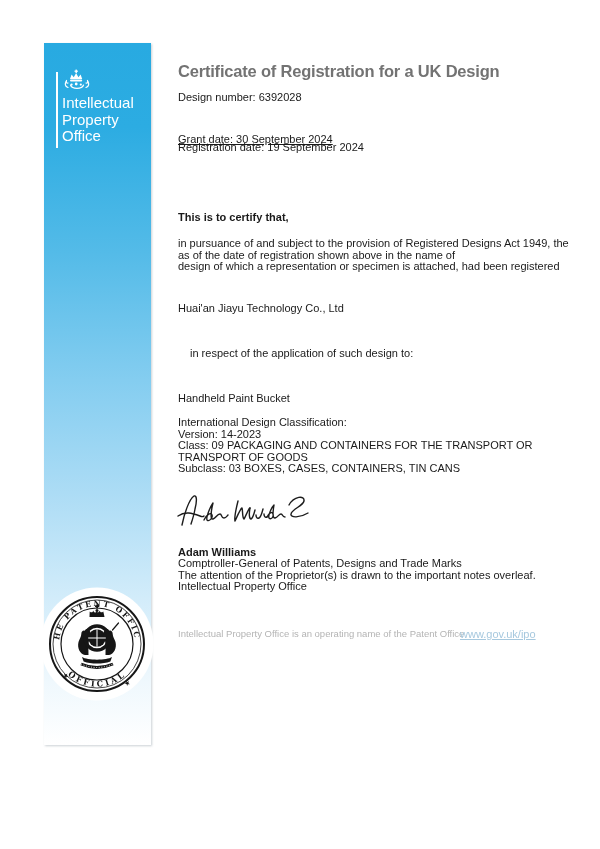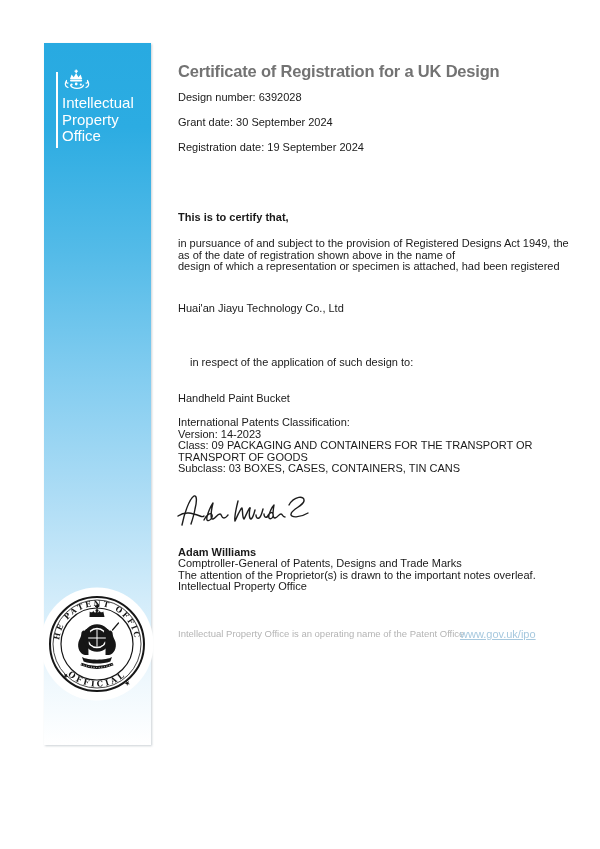--- a/index.html
+++ b/index.html
@@ -20,26 +20,26 @@
   .logo-text{
     position:absolute;left:18px;top:52px;color:#ffffff;
     font-size:15px;line-height:16.5px;letter-spacing:0;font-weight:400;
   }
   
   .seal{position:absolute;left:40px;top:587px;width:114px;height:114px;}
   .seal text{font-family:"DejaVu Serif", serif;font-weight:bold;fill:#161616;}
   
   .abs{position:absolute;left:178px;}
   .title{top:62px;font-size:16.5px;font-weight:700;color:#737373;letter-spacing:-.2px;}
-  .meta1{top:92px;}  .meta2{top:117px;}  .meta3{top:142px;}
+  .meta1{top:92px;}  .meta2{top:134px;text-decoration:underline;}  .meta3{top:142px;}
   .body-text{font-size:11px;line-height:11.5px;}
   .certify-head{top:212px;font-weight:700;}
   .paragraph{top:238px;width:400px;}
   .proprietor{top:303px;}
-  .application{top:357px;padding-left:12px;}
+  .application{top:348px;padding-left:12px;}
   .design-title{top:393px;}
   .classification{top:417px;width:410px;}
   .signature{position:absolute;left:176px;top:489px;width:140px;height:44px;}
   .signoff{top:547px;line-height:11.4px;}
   .signoff .bold{font-weight:700;}
   .footer-note{top:628px;font-size:9.5px;color:#b4b4b4;}
   .footer-link{
     position:absolute;left:460px;top:628px;font-size:11px;
     color:#a6c8de;text-decoration:underline;cursor:pointer;
   }
@@ -124,21 +124,21 @@
   <div class="abs body-text paragraph">
     <div>in pursuance of and subject to the provision of Registered Designs Act 1949, the</div>
     <div>as of the date of registration shown above in the name of</div>
     <div>design of which a representation or specimen is attached, had been registered</div>
   </div>
   <div class="abs body-text proprietor">Huai'an Jiayu Technology Co., Ltd</div>
   <div class="abs body-text application">in respect of the application of such design to:</div>
   <div class="abs body-text design-title">Handheld Paint Bucket</div>
 
   <div class="abs body-text classification">
-    <div>International Patents Classification:</div>
+    <div>International Design Classification:</div>
     <div>Version: 14-2023</div>
     <div>Class: 09 PACKAGING AND CONTAINERS FOR THE TRANSPORT OR</div>
     <div>TRANSPORT OF GOODS</div>
     <div>Subclass: 03 BOXES, CASES, CONTAINERS, TIN CANS</div>
   </div>
 
   <svg class="signature" viewBox="0 0 140 44" aria-label="Adam Williams">
     <g fill="none" stroke="#1c1c1c" stroke-width="1.4" stroke-linecap="round" stroke-linejoin="round">
       <path d="M6,36 C8,26 13,10 18,7 C21,6 21,12 19,20 C18,26 16,32 15,35"></path>
       <path d="M2,27 C9,22 16,24 24,27 C26,28 27,28 28,27"></path>

